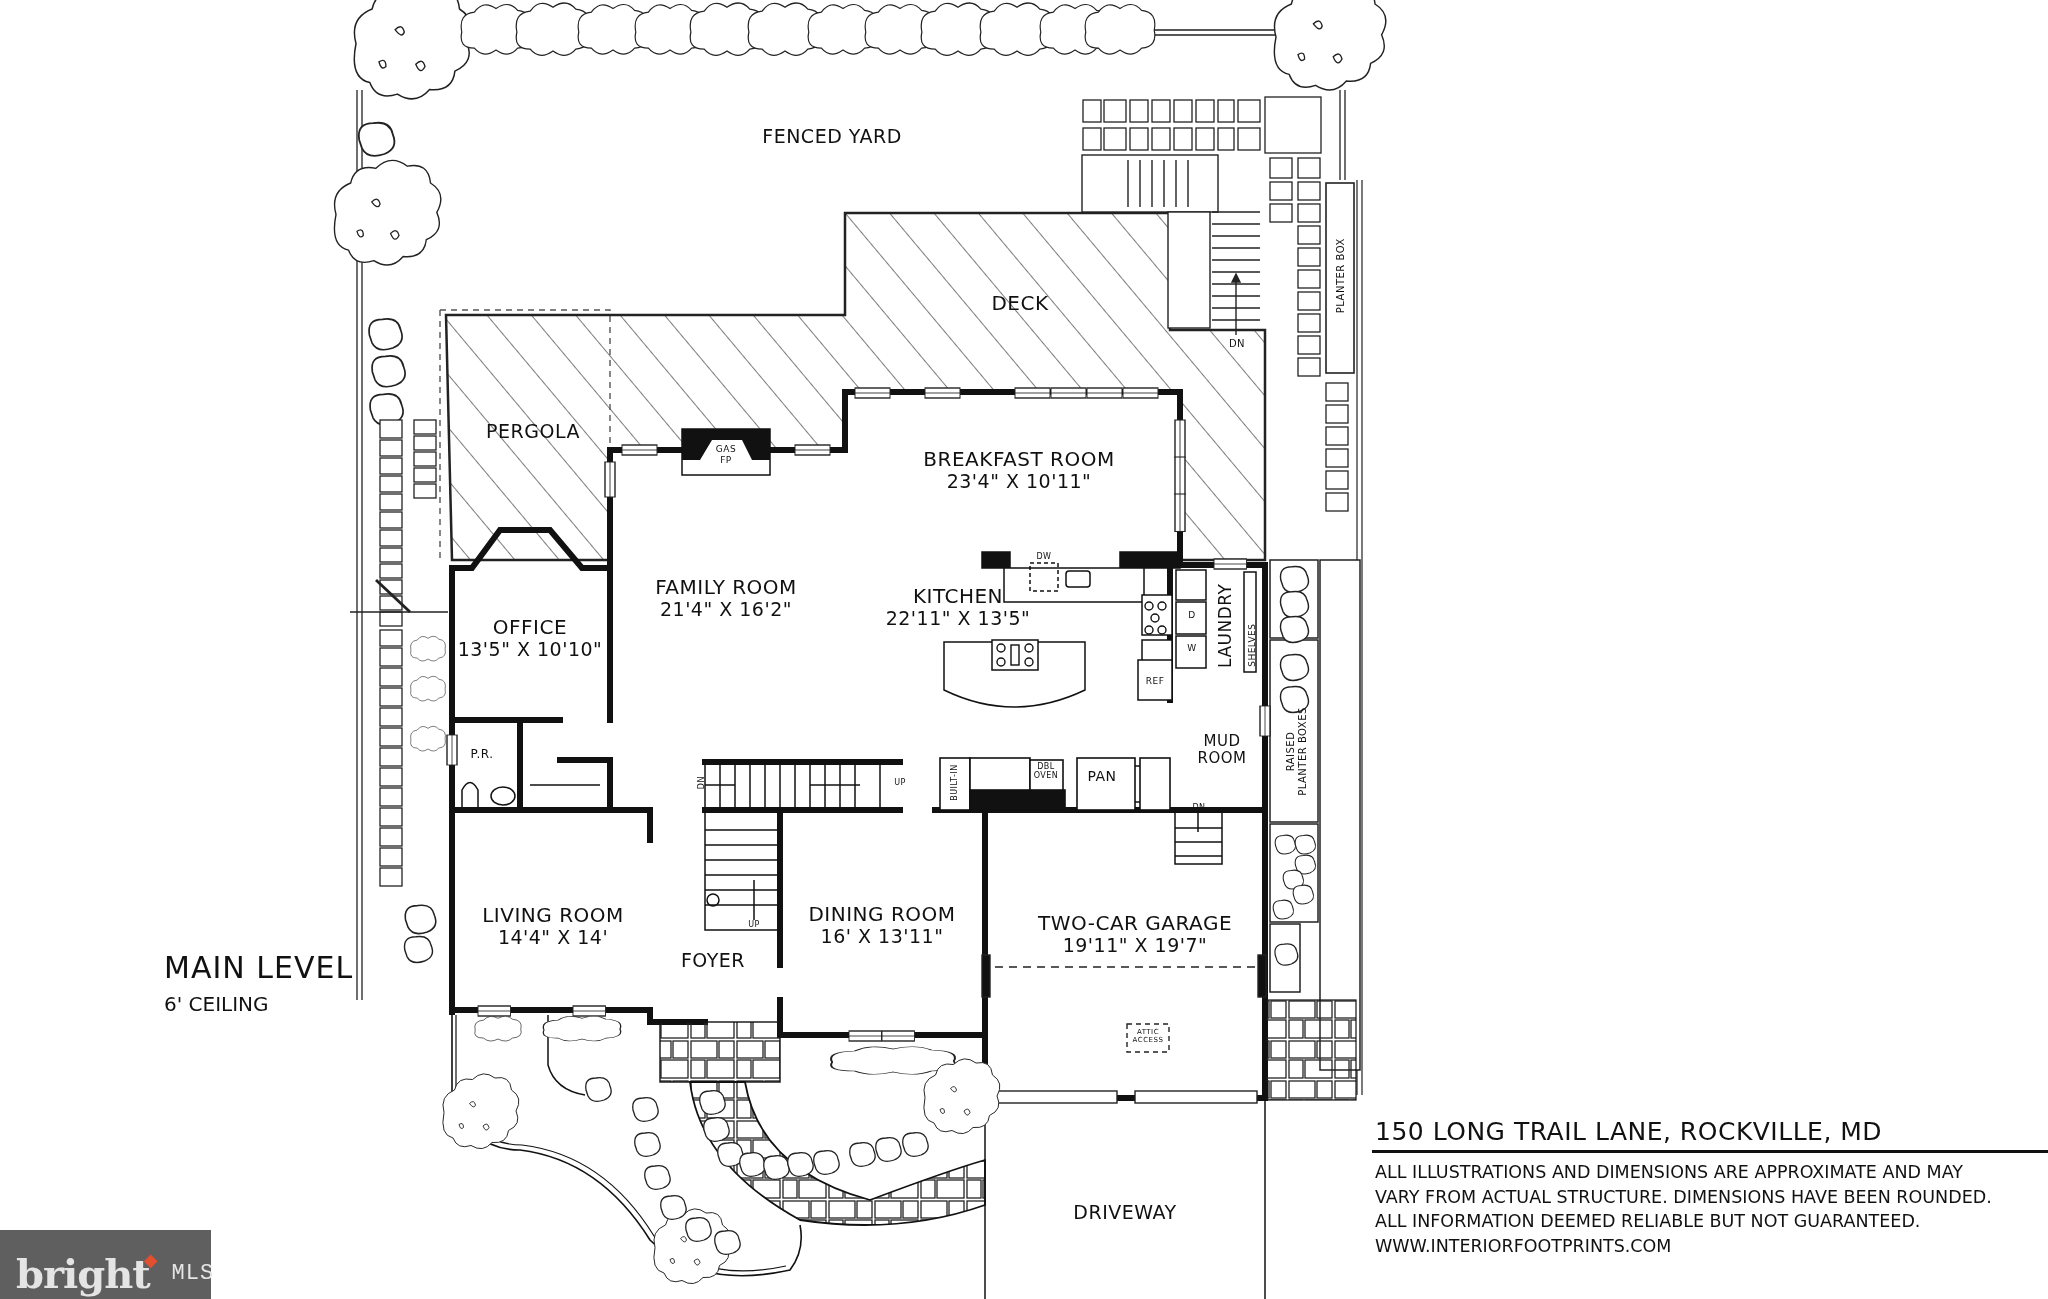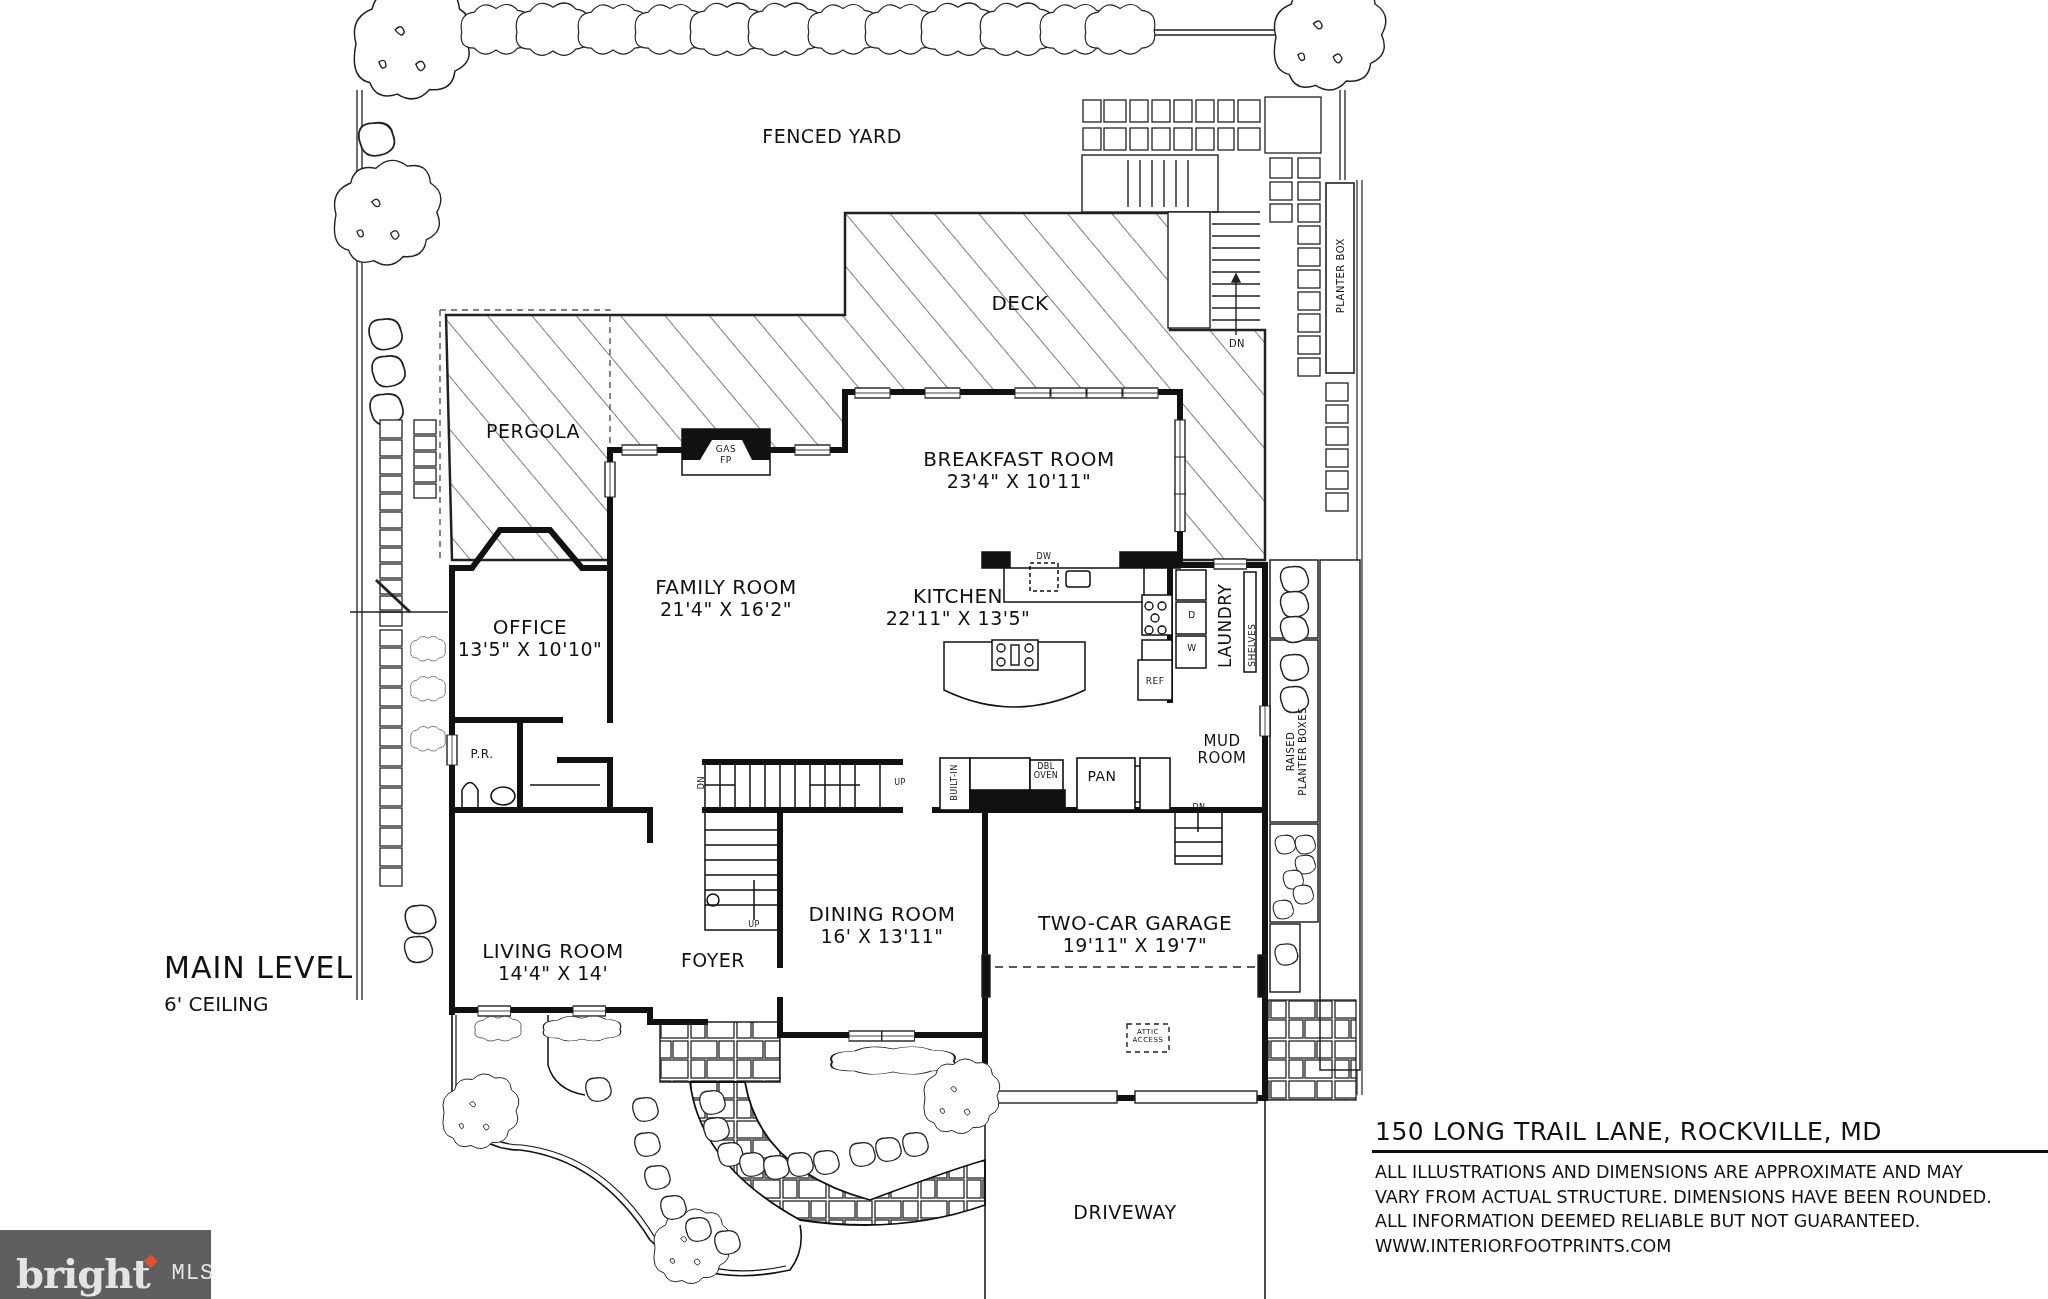--- a/index.html
+++ b/index.html
@@ -420,21 +420,21 @@
 <div class="lbl" style="left:958px;top:585px;">
   <span class="room-name">KITCHEN</span>
   <span class="room-dim">22'11" X 13'5"</span>
 </div>
 <div class="lbl vert" style="left:1226px;top:616px;font-size:17px;">LAUNDRY</div>
 <div class="lbl vert" style="left:1252px;top:640px;font-size:9px;">SHELVES</div>
 <div class="lbl" style="left:1222px;top:733px;font-size:15px;">
   <span style="display:block">MUD</span>
   <span style="display:block">ROOM</span>
 </div>
-<div class="lbl" style="left:553px;top:940px;">
+<div class="lbl" style="left:553px;top:904px;">
   <span class="room-name">LIVING ROOM</span>
   <span class="room-dim">14'4" X 14'</span>
 </div>
 <div class="lbl" style="left:882px;top:903px;">
   <span class="room-name">DINING ROOM</span>
   <span class="room-dim">16' X 13'11"</span>
 </div>
 <div class="lbl" style="left:713px;top:950px;font-size:19px;">FOYER</div>
 <div class="lbl" style="left:1135px;top:912px;">
   <span class="room-name">TWO-CAR GARAGE</span>

